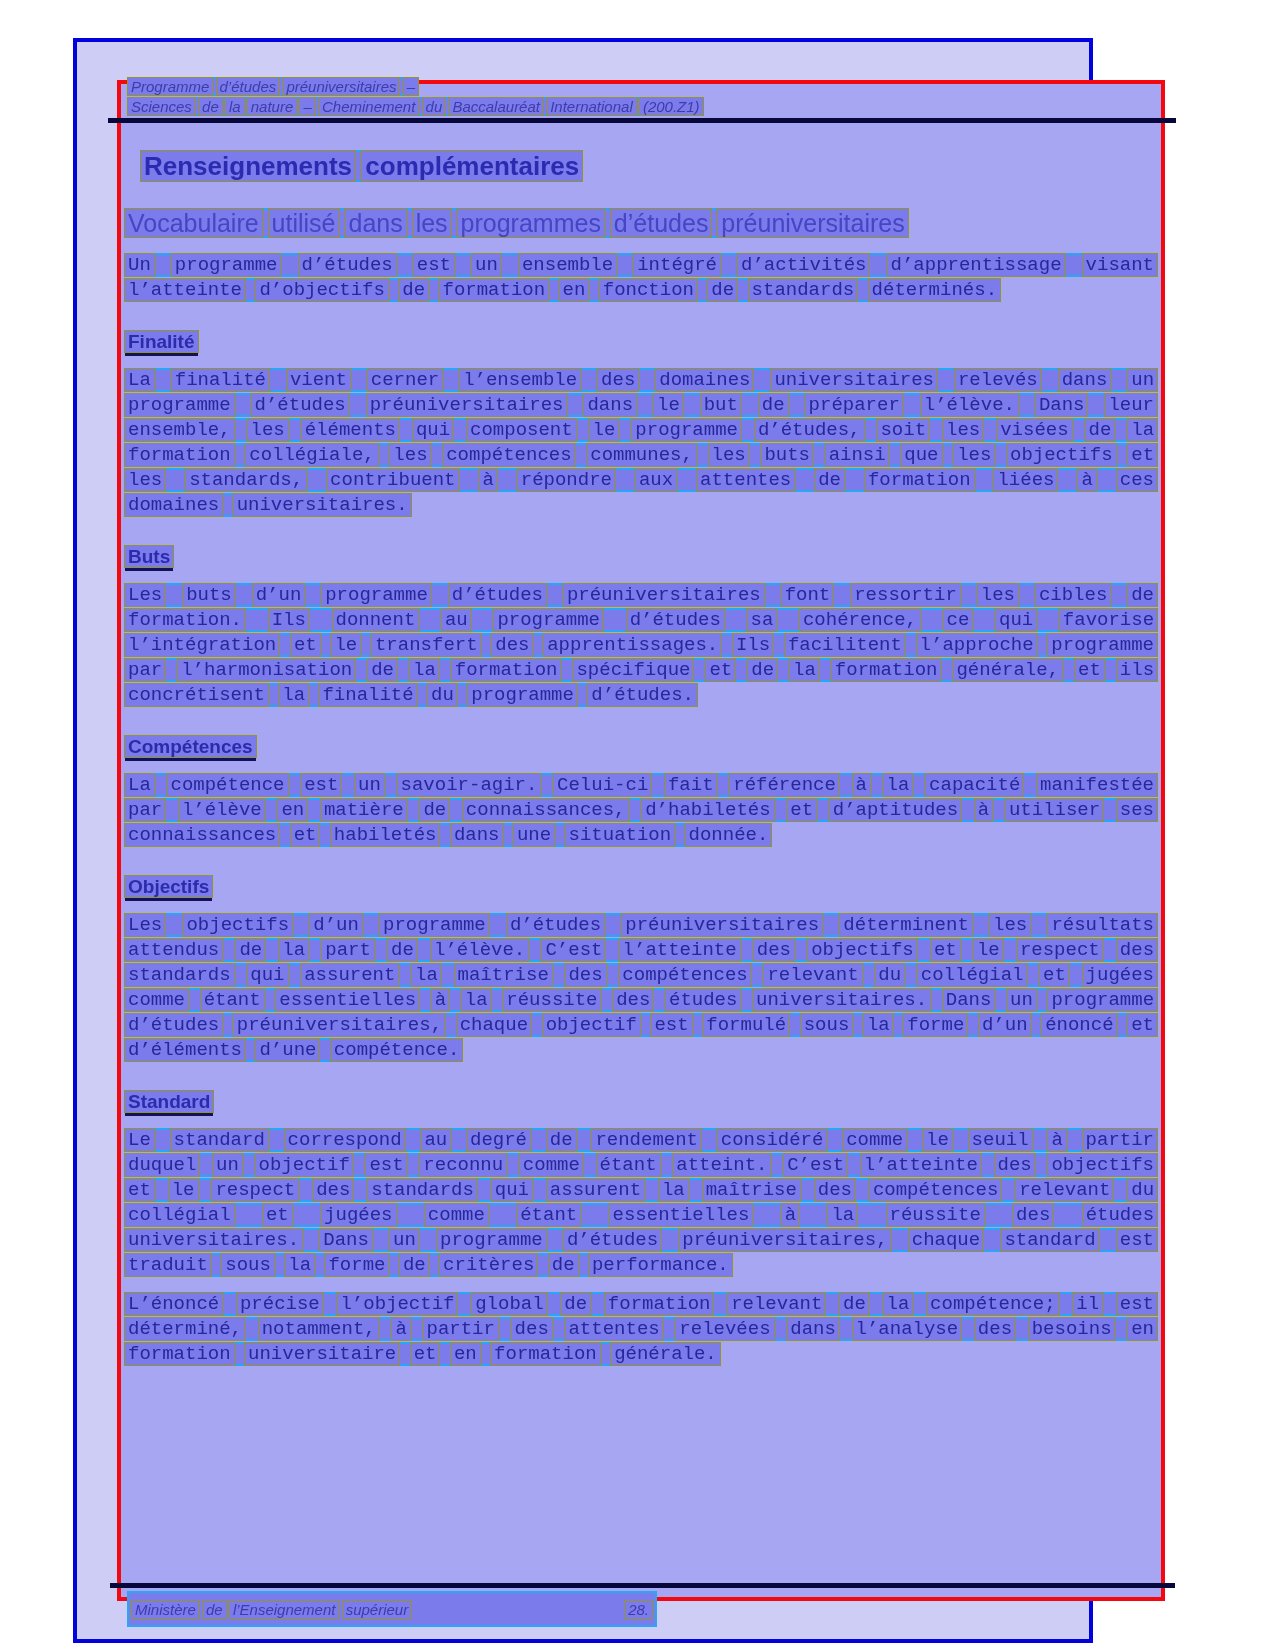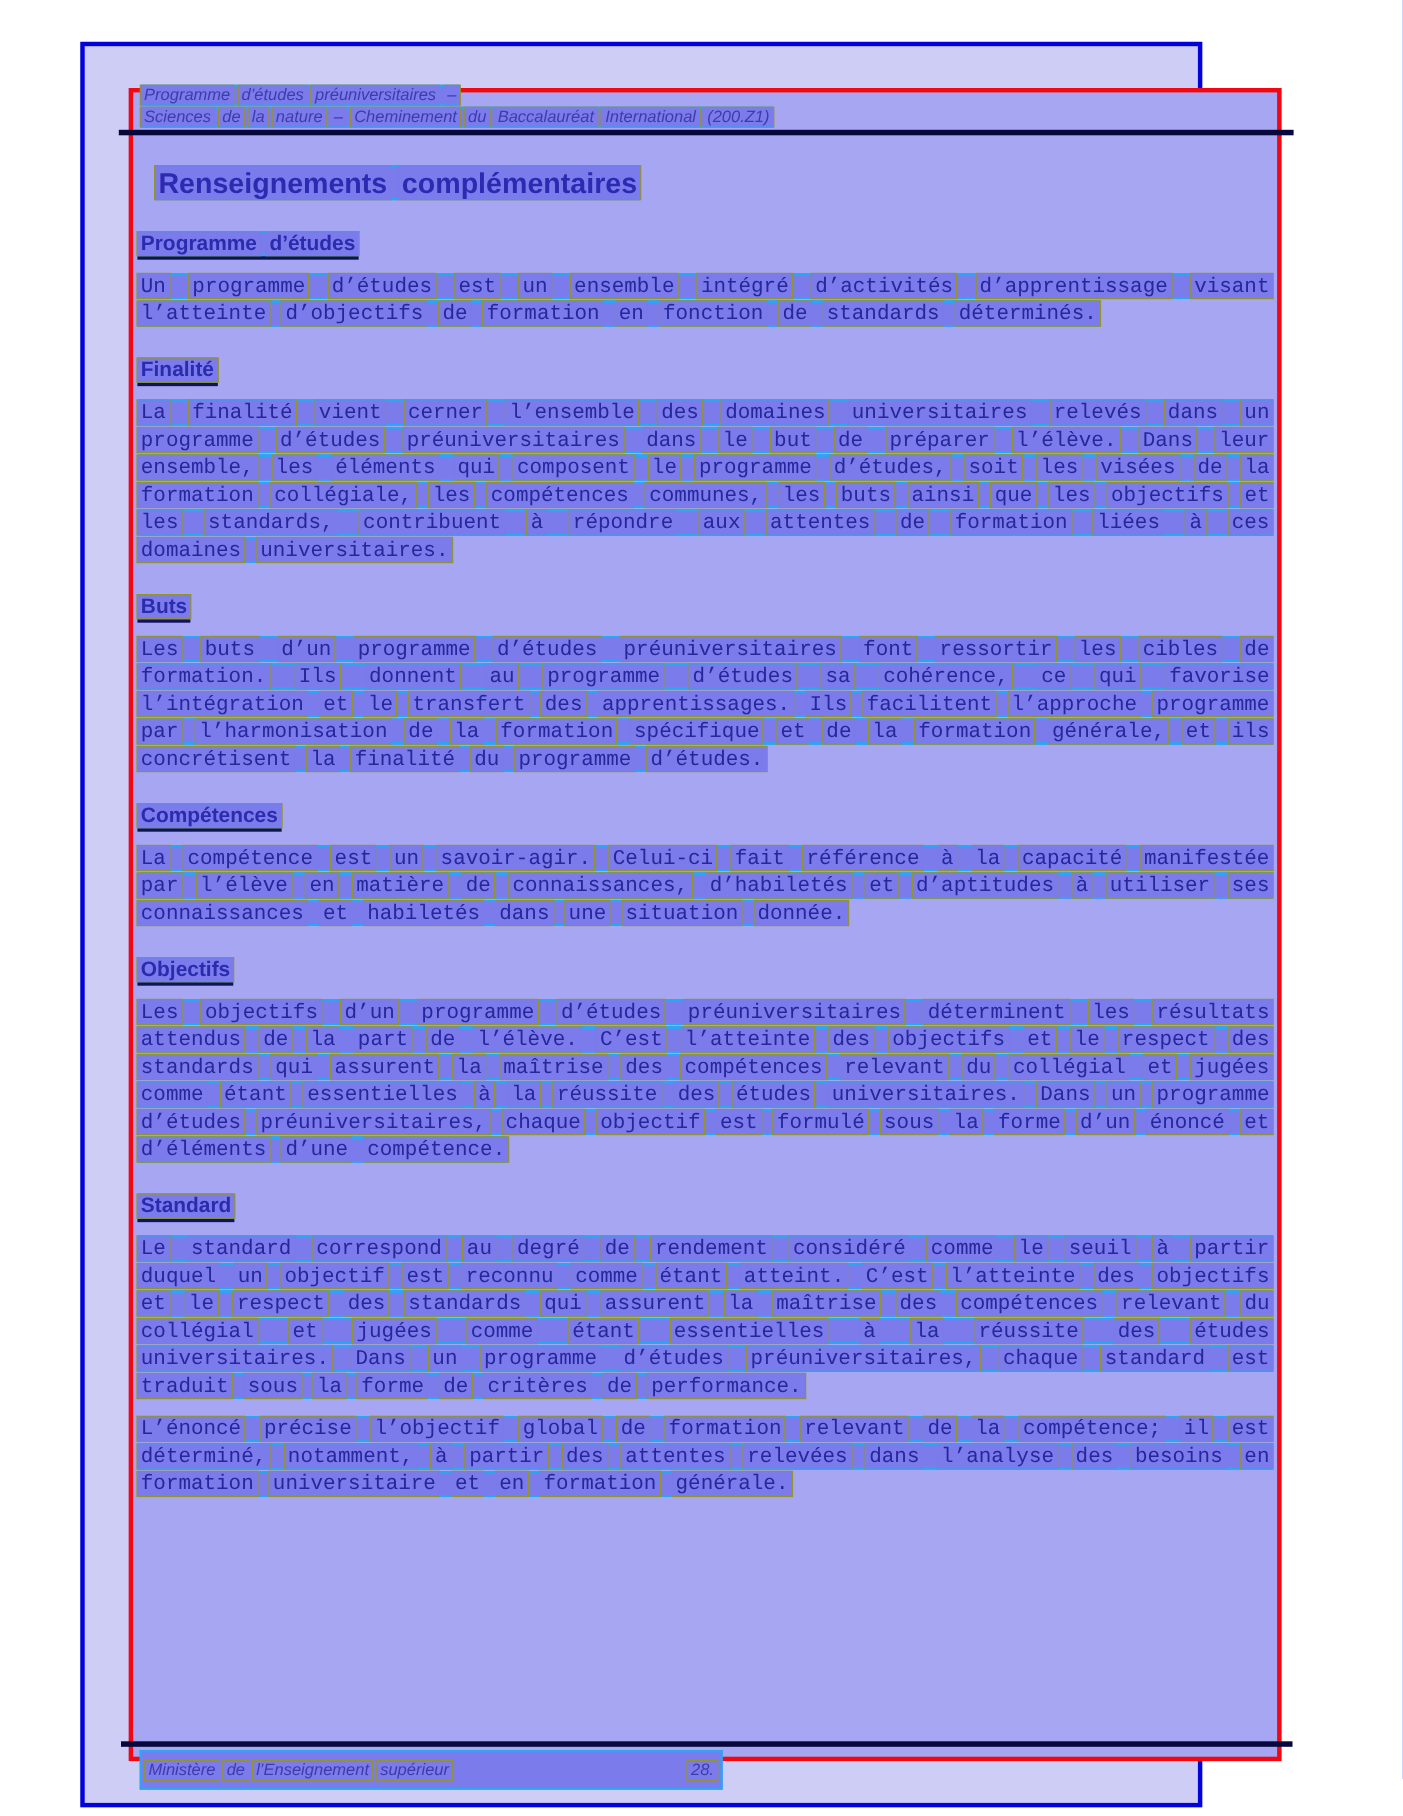--- a/index.html
+++ b/index.html
@@ -120,24 +120,24 @@
 
     <div class="header-block">
       <span class="header-line hl"><span class="lb"><span class="w">Programme</span> <span class="w">d’études</span> <span class="w">préuniversitaires</span> <span class="w">–</span></span></span>
       <span class="header-line hl"><span class="lb"><span class="w">Sciences</span> <span class="w">de</span> <span class="w">la</span> <span class="w">nature</span> <span class="w">–</span> <span class="w">Cheminement</span> <span class="w">du</span> <span class="w">Baccalauréat</span> <span class="w">International</span> <span class="w">(200.Z1)</span></span></span>
     </div>
 
     <div class="rule rule-top"></div>
 
     <div class="content">
       <h1 class="hl"><span class="lb"><span class="w">Renseignements</span> <span class="w">complémentaires</span></span></h1>
+      <h2 class="hl"><span class="lb"><span class="w">Vocabulaire</span> <span class="w">utilisé</span> <span class="w">dans</span> <span class="w">les</span> <span class="w">programmes</span> <span class="w">d’études</span> <span class="w">préuniversitaires</span></span></h2>
 
       <div id="sections">
   <section class="sec">
-    <h3 class="hl sec-h"><span class="lb"><span class="w">Programme</span> <span class="w">d’études</span></span></h3>
     <p class="body hl sec-p"><span class="lb"><span class="w">Un</span> <span class="w">programme</span> <span class="w">d’études</span> <span class="w">est</span> <span class="w">un</span> <span class="w">ensemble</span> <span class="w">intégré</span> <span class="w">d’activités</span> <span class="w">d’apprentissage</span> <span class="w">visant</span> <span class="w">l’atteinte</span> <span class="w">d’objectifs</span> <span class="w">de</span> <span class="w">formation</span> <span class="w">en</span> <span class="w">fonction</span> <span class="w">de</span> <span class="w">standards</span> <span class="w">déterminés.</span></span></p>
   </section>
 
   <section class="sec">
     <h3 class="hl sec-h"><span class="lb"><span class="w">Finalité</span></span></h3>
     <p class="body hl sec-p"><span class="lb"><span class="w">La</span> <span class="w">finalité</span> <span class="w">vient</span> <span class="w">cerner</span> <span class="w">l’ensemble</span> <span class="w">des</span> <span class="w">domaines</span> <span class="w">universitaires</span> <span class="w">relevés</span> <span class="w">dans</span> <span class="w">un</span> <span class="w">programme</span> <span class="w">d’études</span> <span class="w">préuniversitaires</span> <span class="w">dans</span> <span class="w">le</span> <span class="w">but</span> <span class="w">de</span> <span class="w">préparer</span> <span class="w">l’élève.</span> <span class="w">Dans</span> <span class="w">leur</span> <span class="w">ensemble,</span> <span class="w">les</span> <span class="w">éléments</span> <span class="w">qui</span> <span class="w">composent</span> <span class="w">le</span> <span class="w">programme</span> <span class="w">d’études,</span> <span class="w">soit</span> <span class="w">les</span> <span class="w">visées</span> <span class="w">de</span> <span class="w">la</span> <span class="w">formation</span> <span class="w">collégiale,</span> <span class="w">les</span> <span class="w">compétences</span> <span class="w">communes,</span> <span class="w">les</span> <span class="w">buts</span> <span class="w">ainsi</span> <span class="w">que</span> <span class="w">les</span> <span class="w">objectifs</span> <span class="w">et</span> <span class="w">les</span> <span class="w">standards,</span> <span class="w">contribuent</span> <span class="w">à</span> <span class="w">répondre</span> <span class="w">aux</span> <span class="w">attentes</span> <span class="w">de</span> <span class="w">formation</span> <span class="w">liées</span> <span class="w">à</span> <span class="w">ces</span> <span class="w">domaines</span> <span class="w">universitaires.</span></span></p>
   </section>
 
   <section class="sec">
     <h3 class="hl sec-h"><span class="lb"><span class="w">Buts</span></span></h3>

